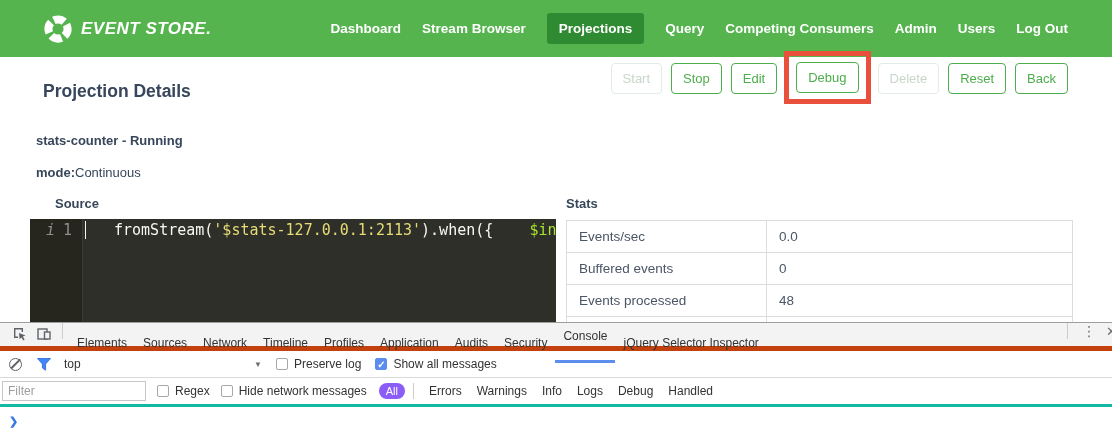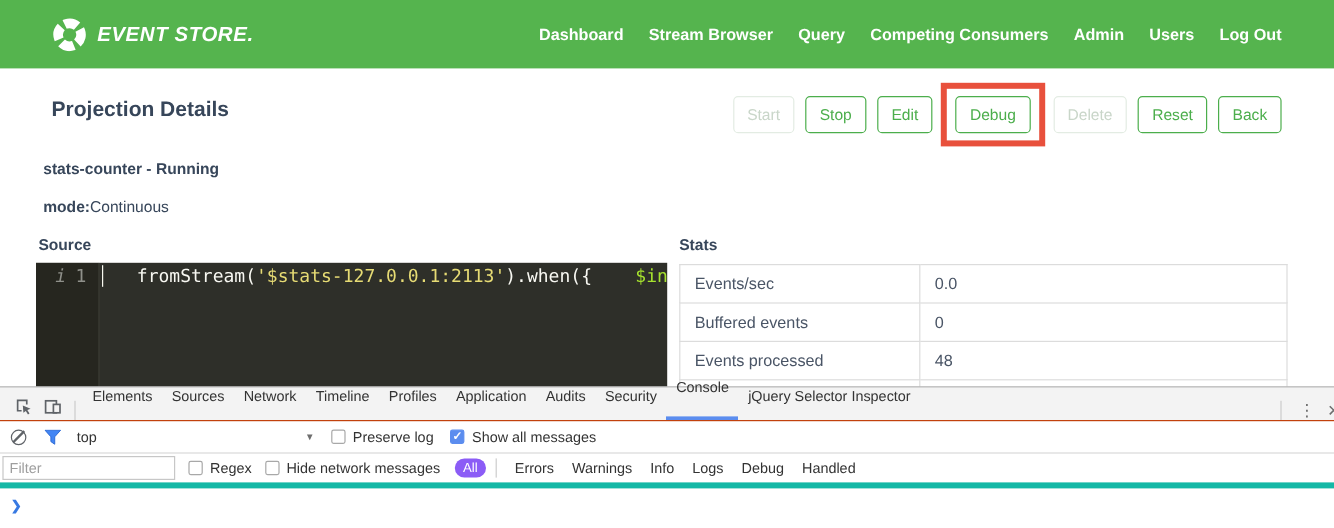--- a/index.html
+++ b/index.html
@@ -15,58 +15,58 @@
     letter-spacing:.5px; }
   .nav-list { margin-left:auto; display:flex; align-items:flex-end; gap:21px; list-style:none; }
   .nav-item { color:#fff; font-size:13.5px; font-weight:bold; padding:8px 0; cursor:pointer;
     white-space:nowrap; }
   .nav-item.active { background:var(--navbar_active,#2f8b32); padding:8px 12px; border-radius:3px; }
 
   
   .main { position:absolute; top:57px; left:0; right:0; bottom:0; }
   .page-title { position:absolute; left:43px; top:24px; font-size:17.5px; font-weight:bold;
     color:var(--heading,#37465a); }
-  .actions { position:absolute; right:44px; top:23px; display:flex; align-items:center; gap:9px; }
+  .actions { position:absolute; right:44px; top:6px; display:flex; align-items:flex-start; gap:9px; }
   .action-btn { font-family:"Liberation Sans",sans-serif; font-size:13px; background:#fff;
     color:var(--button_green,#4cae4c); border:1px solid var(--button_green,#4cae4c);
     border-radius:4px; padding:7px 11px; cursor:pointer; }
   .action-btn.disabled { color:#c9d6c9; border-color:#e3ece3; cursor:default; }
   .debug-highlight { display:inline-flex; border:5px solid var(--highlight_red,#e8503c);
     padding:6px 7px; margin:-12px -2px; }
 
   .status-line { position:absolute; left:36px; top:76px; font-size:13px; font-weight:bold;
     color:var(--heading,#37465a); }
   .mode-line { position:absolute; left:36px; top:108px; font-size:13px;
     color:var(--heading,#37465a); }
   .mode-line b { font-weight:bold; }
 
   .source-col { position:absolute; left:30px; top:139px; width:526px; }
   .source-label { font-size:13px; font-weight:bold; color:var(--heading,#37465a);
-    margin-left:2px; }
+    margin-left:25px; }
   .code-editor { margin-top:8px; height:132px; background:var(--editor_bg,#2e2f29);
     overflow:hidden; display:flex; font-family:"DejaVu Sans Mono",monospace; font-size:15px; }
   .gutter { width:52px; background:var(--gutter_bg,#26261f); color:#8f908a; flex:none;
     display:flex; justify-content:flex-end; gap:8px; padding:2px 10px 0 0; }
   .gutter .fold { font-style:italic; }
   .code-area { flex:1; padding:2px 0 0 2px; white-space:pre; overflow:hidden;
     border-left:1px solid #3a3b33; }
   #code-line { border-left:1px solid #f8f8f0; display:inline;padding-left:28px; }
 
   .stats-col { position:absolute; left:566px; top:139px; width:507px; }
   .stats-label { font-size:13px; font-weight:bold; color:var(--heading,#37465a); }
   .stats-table { width:100%; border-collapse:collapse; margin-top:9px; font-size:13.5px;
     color:var(--table_text,#4a5566); }
   .stats-table td { border:1px solid #dcdcdc; padding:8px 12px; height:32px; background:#fff; }
   .stats-table td:first-child { width:200px; }
 
   
   .devtools { position:absolute; left:0; right:0; bottom:0; height:118px; background:#fff;
     border-top:1px solid #9f9f9f; font-size:12px; color:#333; z-index:5; }
-  .dt-tabbar { height:28px; background:#f3f3f3; border-bottom:1px solid #c2410c;
-    display:flex; align-items:flex-end; padding-left:8px; }
+  .dt-tabbar { height:28px; background:#f3f3f3; border-bottom:5px solid #c2410c;
+    display:flex; align-items:flex-start; padding-left:8px; }
   .dt-icon { display:inline-flex; align-items:center; justify-content:center; width:24px;
     height:22px; cursor:pointer; color:#6e6e6e; }
   .dt-sep { width:1px; height:16px; background:#ccc; margin:0 6px; }
   .dt-tab { padding:0 8px; height:27px; line-height:27px; cursor:pointer; white-space:nowrap; }
   .dt-tab.active { border-bottom:3px solid var(--devtools_blue,#5b8def); height:40px; }
   .dt-right { margin-left:auto; display:flex; align-items:center; }
   .kebab { font-size:14px; color:#6e6e6e; letter-spacing:0; padding:0 8px; cursor:pointer; }
   .close-x { font-size:13px; color:#6e6e6e; padding:0 2px; margin-right:-7px; cursor:pointer; }
 
   .dt-toolbar { height:27px; border-bottom:1px solid #dadada; display:flex; align-items:center;
@@ -78,21 +78,21 @@
   .funnel { margin-left:15px; cursor:pointer; display:flex; }
   .ctx-select { margin-left:13px; width:198px; display:flex; align-items:center;
     justify-content:space-between; cursor:pointer; }
   .caret { font-size:8px; color:#6e6e6e; }
   .chk { width:12px; height:12px; border:1px solid #a8a8a8; border-radius:2px; background:#fff;
     display:inline-flex; align-items:center; justify-content:center; flex:none; cursor:pointer; }
   .chk.checked { background:var(--devtools_blue,#4285f4); border-color:var(--devtools_blue,#4285f4);
     color:#fff; font-size:10px; font-weight:bold; }
   .chk-group { display:flex; align-items:center; gap:6px; margin-left:14px; cursor:pointer; }
 
-  .dt-filterbar { height:29px; border-bottom:5px solid #14b8a6; display:flex; align-items:center;
+  .dt-filterbar { height:29px; border-bottom:3px solid #14b8a6; display:flex; align-items:center;
     padding-left:2px; }
   .filter-input { width:144px; height:20px; border:1px solid #c7c7c7; font-size:12px;
     padding:2px 5px; font-family:"Liberation Sans",sans-serif; color:#333; }
   .filter-input::placeholder { color:#9e9e9e; }
   .all-badge { margin-left:12px; background:#8b5cf6; color:#fff; border-radius:9px;
     padding:2px 7px; font-size:11px; cursor:pointer; }
   .levels { display:flex; align-items:center; gap:15px; margin-left:9px; }
   .level { cursor:pointer; }
   .dt-prompt { padding:7px 0 0 9px; }
   .prompt-chevron { color:#3779e2; font-size:11px; font-weight:bold; }
@@ -103,20 +103,21 @@
 <header class="navbar">
   <div class="brand">
     <svg class="brand-ring" viewBox="0 0 28 28">
       <circle cx="14" cy="14" r="9.5" fill="none" stroke="#ffffff" stroke-width="8" stroke-dasharray="11 3.5" stroke-linecap="butt" transform="rotate(-20 14 14)"></circle>
     </svg>
     <span class="brand-text">EVENT STORE.</span>
   </div>
   <ul class="nav-list" id="nav-list">
       <li class="nav-item">Dashboard</li>
       <li class="nav-item">Stream Browser</li>
+      <li class="nav-item active">Projections</li>
       <li class="nav-item">Query</li>
       <li class="nav-item">Competing Consumers</li>
       <li class="nav-item">Admin</li>
       <li class="nav-item">Users</li>
       <li class="nav-item">Log Out</li>
     </ul>
 </header>
 
 <div class="main">
   <h1 class="page-title">Projection Details</h1>

